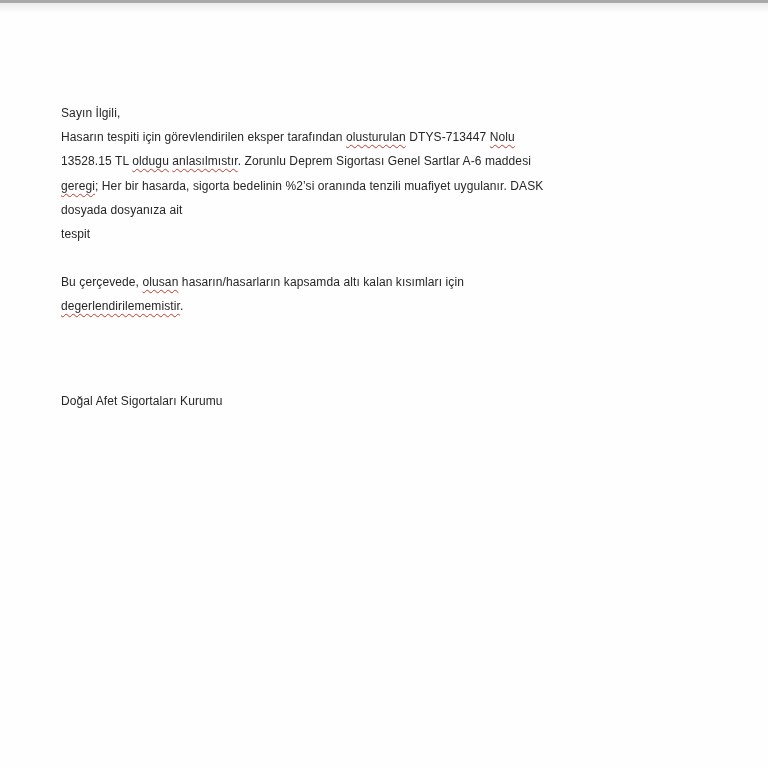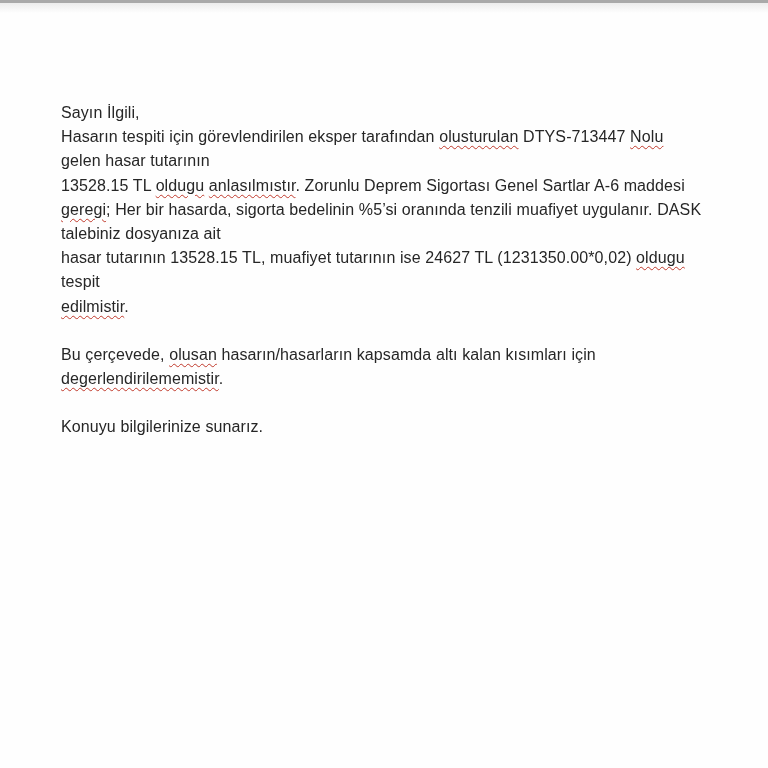--- a/index.html
+++ b/index.html
@@ -13,21 +13,21 @@
     .topbar {
       position: absolute; left: 0; top: 0; width: 768px; height: 3px;
       background: #a9a9a9;
     }
     .topshadow {
       position: absolute; left: 0; top: 3px; width: 768px; height: 10px;
       background: linear-gradient(#ececec, #fefefe);
     }
     .page {
       position: absolute; left: 61px; top: 101px; width: 660px;
-      font-size: 16px; line-height: 24.2px;
+      font-size: 12px; line-height: 24.2px;
       letter-spacing: 0.1px;
     }
     .line { white-space: nowrap; height: 24.2px; }
     .gap { height: 24px; }
     .gap2 { height: 46px; }
     .sp {
       text-decoration: underline wavy #c0392b;
       text-decoration-thickness: 1px;
       text-underline-offset: 3px;
     }
@@ -36,35 +36,32 @@
 <body>
 
 <div class="topbar"></div>
 <div class="topshadow"></div>
 
 <div class="page">
   <div class="line">Sayın İlgili,</div>
 
   <div id="p1">
       <div class="line"><span>Hasarın tespiti için görevlendirilen eksper tarafından </span><span class="sp">olusturulan</span><span> DTYS-713447 </span><span class="sp">Nolu</span></div>
-      <div class="line"><span>gelen hasar tutarının</span></div>
       <div class="line"><span>13528.15 TL </span><span class="sp">oldugu</span><span> </span><span class="sp">anlasılmıstır</span><span>. Zorunlu Deprem Sigortası Genel Sartlar A-6 maddesi</span></div>
-      <div class="line"><span class="sp">geregi</span><span>; Her bir hasarda, sigorta bedelinin %5’si oranında tenzili muafiyet uygulanır. DASK</span></div>
-      <div class="line"><span>talebiniz dosyanıza ait</span></div>
-      <div class="line"><span>hasar tutarının 13528.15 TL, muafiyet tutarının ise 24627 TL (1231350.00*0,02) </span><span class="sp">oldugu</span></div>
+      <div class="line"><span class="sp">geregi</span><span>; Her bir hasarda, sigorta bedelinin %2’si oranında tenzili muafiyet uygulanır. DASK</span></div>
+      <div class="line"><span>dosyada dosyanıza ait</span></div>
       <div class="line"><span>tespit</span></div>
-      <div class="line"><span class="sp">edilmistir</span><span>.</span></div>
     </div>
 
   <div class="gap"></div>
 
   <div id="p2">
       <div class="line"><span>Bu çerçevede, </span><span class="sp">olusan</span><span> hasarın/hasarların kapsamda altı kalan kısımları için</span></div>
       <div class="line"><span class="sp">degerlendirilememistir</span><span>.</span></div>
     </div>
 
   <div class="gap"></div>
 
-  <div class="line">Konuyu bilgilerinize sunarız.</div>
 
   <div class="gap2"></div>
 
+  <div class="line">Doğal Afet Sigortaları Kurumu</div>
 </div>
 
 </body></html>

